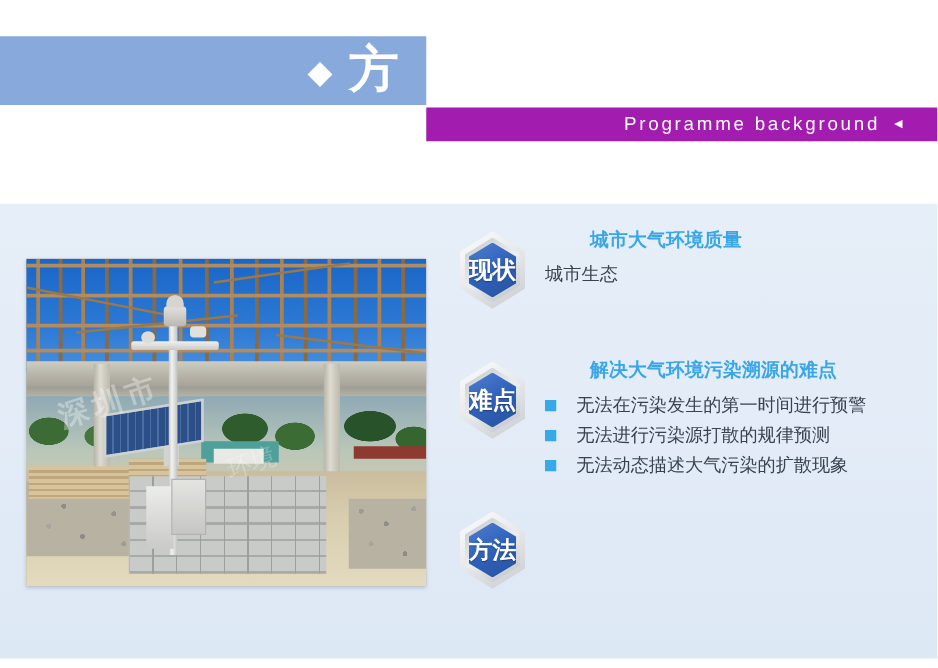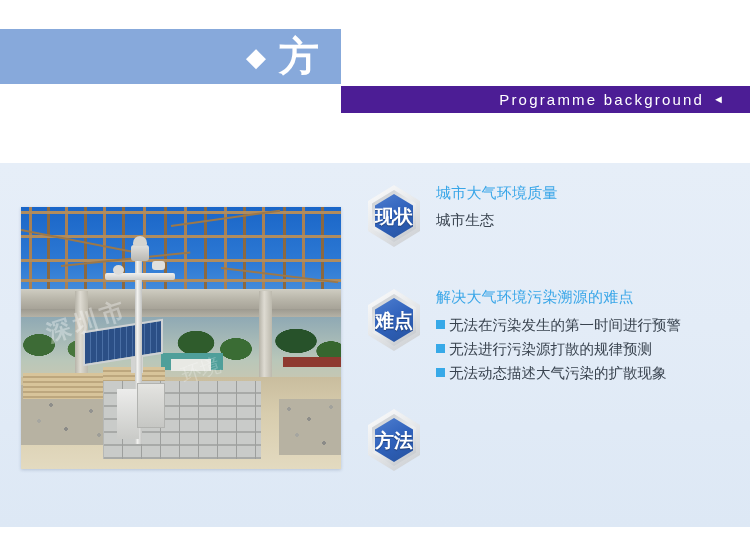--- a/index.html
+++ b/index.html
@@ -28,21 +28,21 @@
   }
   .title-diamond {
     color:#ffffff; font-size:26px; margin-right:7px; line-height:1;
     position:relative; top:1px;
   }
   .title-white { color:#ffffff; }
   .title-dark  { color:#111111; }
 
   .header-sub {
     position:absolute; left:341px; top:86px; width:409px; height:27px;
-    background:#4c1d95;
+    background:#a21caf;
     display:flex; align-items:center; justify-content:flex-end;
     padding-right:26px;
   }
   .header-sub-text {
     color:#ffffff; font-size:15px; letter-spacing:2.2px;
     font-family:"Liberation Sans","DejaVu Sans",sans-serif;
     white-space:nowrap;
   }
   .header-sub-arrow { color:#ffffff; font-size:11px; margin-left:9px; line-height:1; }
 
@@ -176,32 +176,33 @@
     display:flex; align-items:center; justify-content:center;
   }
   .hex-label {
     color:#ffffff; font-size:19px; font-weight:bold; letter-spacing:0px;
     line-height:1; white-space:nowrap; text-shadow:0 1px 1px rgba(0,0,0,.35);
   }
 
   .sec-body { margin-left:68px; }
 
   .sec-title {
-    color:#39a6e8; font-size:15px; font-weight:normal; line-height:1;
+    color:#39a6e8; font-size:15px; font-weight:bold; line-height:1;
     margin-bottom:9px; white-space:nowrap;
     letter-spacing:.2px;
+    margin-left:36px;
   }
   .sec-text {
     color:#39434f; font-size:14.5px; line-height:23px;
     letter-spacing:.1px; width:272px;
   }
   .sec-text.blue { color:#2f9ce0; font-size:15px; line-height:26px; width:290px; letter-spacing:.2px; }
 
   .bullets { list-style:none; }
-  .bullet-row { display:flex; align-items:flex-start; line-height:24px; }
+  .bullet-row { display:flex; align-items:flex-start; line-height:24px;gap:12px; }
   .bullet-sq {
     width:9px; height:9px; background:#37a9e8; flex:0 0 9px;
     margin-top:7px; margin-right:4px;
   }
   .bullet-txt { color:#39434f; font-size:14.5px; line-height:24px; white-space:nowrap; }
 </style>
 </head>
 <body>
 
 <div class="header">

